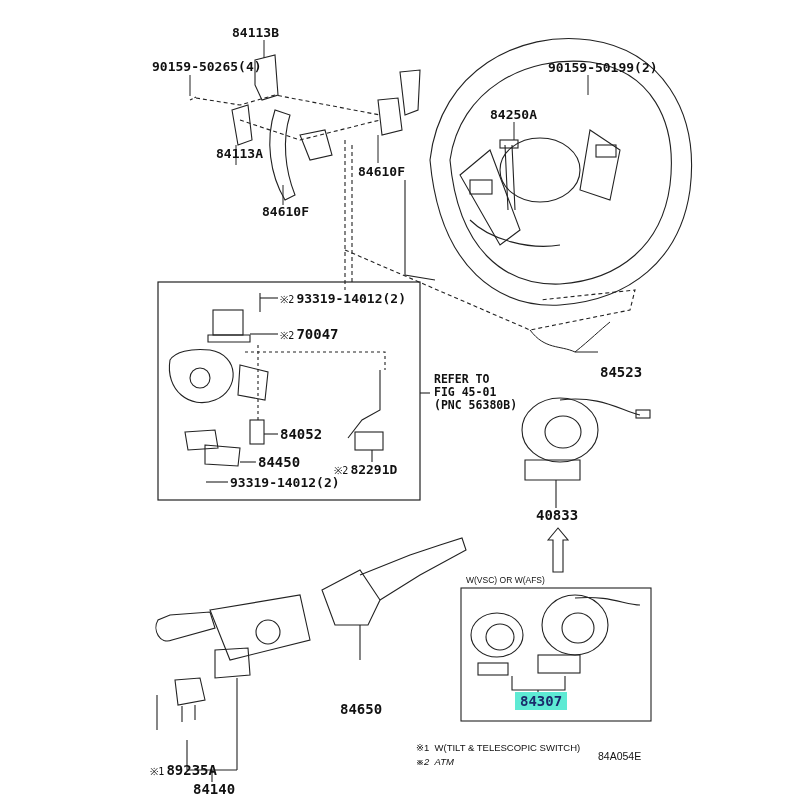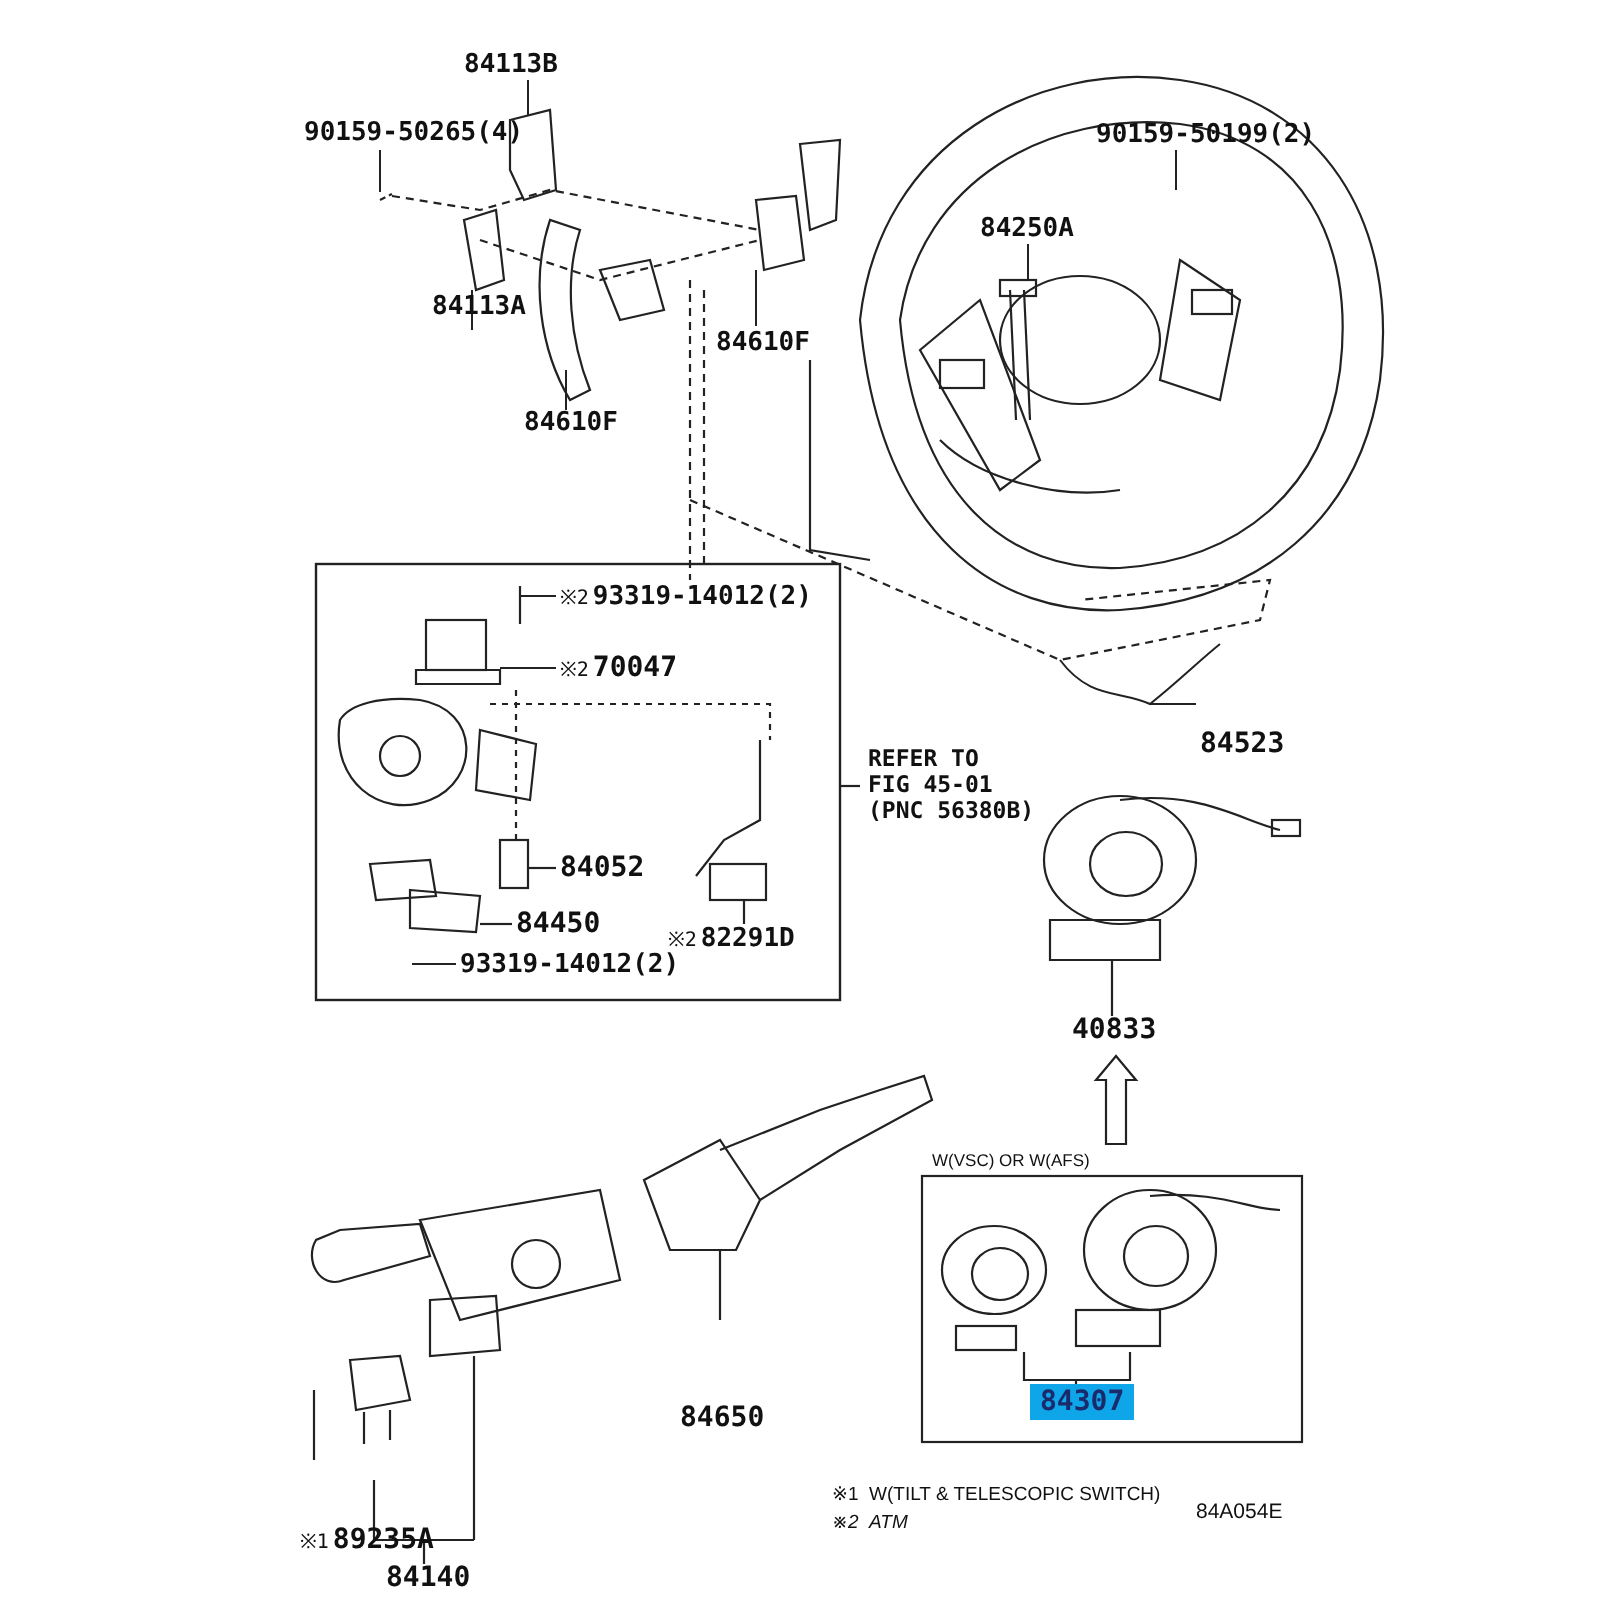--- a/index.html
+++ b/index.html
@@ -2,21 +2,21 @@
 <html><head>
 <meta charset="utf-8">
 <style>
   html,body{margin:0;padding:0;background:#fff;}
   body{width:800px;height:800px;position:relative;overflow:hidden;font-family:"DejaVu Sans Mono","Liberation Mono",monospace;}
   svg.art{position:absolute;left:0;top:0;width:800px;height:800px;}
   .lbl{position:absolute;font-family:"DejaVu Sans Mono","Liberation Mono",monospace;font-weight:bold;font-size:13px;color:#111;white-space:nowrap;letter-spacing:0px;line-height:14px;}
   .lbl.big{font-size:14px;}
   .sm{position:absolute;font-family:"Liberation Sans","DejaVu Sans",sans-serif;font-size:9.5px;color:#111;white-space:nowrap;line-height:11px;}
   .mark{font-size:10px;font-weight:normal;margin-right:2px;}
-  .hl{background:#0ea5e9;padding:1px 5px;color:#1a2a6a;}
+  .hl{background:#5eead4;padding:1px 5px;color:#1a2a6a;}
 </style>
 </head>
 <body>
 
 <svg class="art" viewBox="0 0 800 800" xmlns="http://www.w3.org/2000/svg" fill="none" stroke="#222" stroke-width="1.1">
 
   <g>
     <path d="M430 160 C440 70 520 30 590 40 C660 50 700 110 690 190 C680 260 630 300 560 305 C500 308 440 270 430 160 Z"></path>
     <path d="M450 160 C460 90 525 55 590 62 C650 70 678 120 670 185 C662 245 620 280 560 284 C505 286 458 250 450 160 Z"></path>
     <ellipse cx="540" cy="170" rx="40" ry="32"></ellipse>

